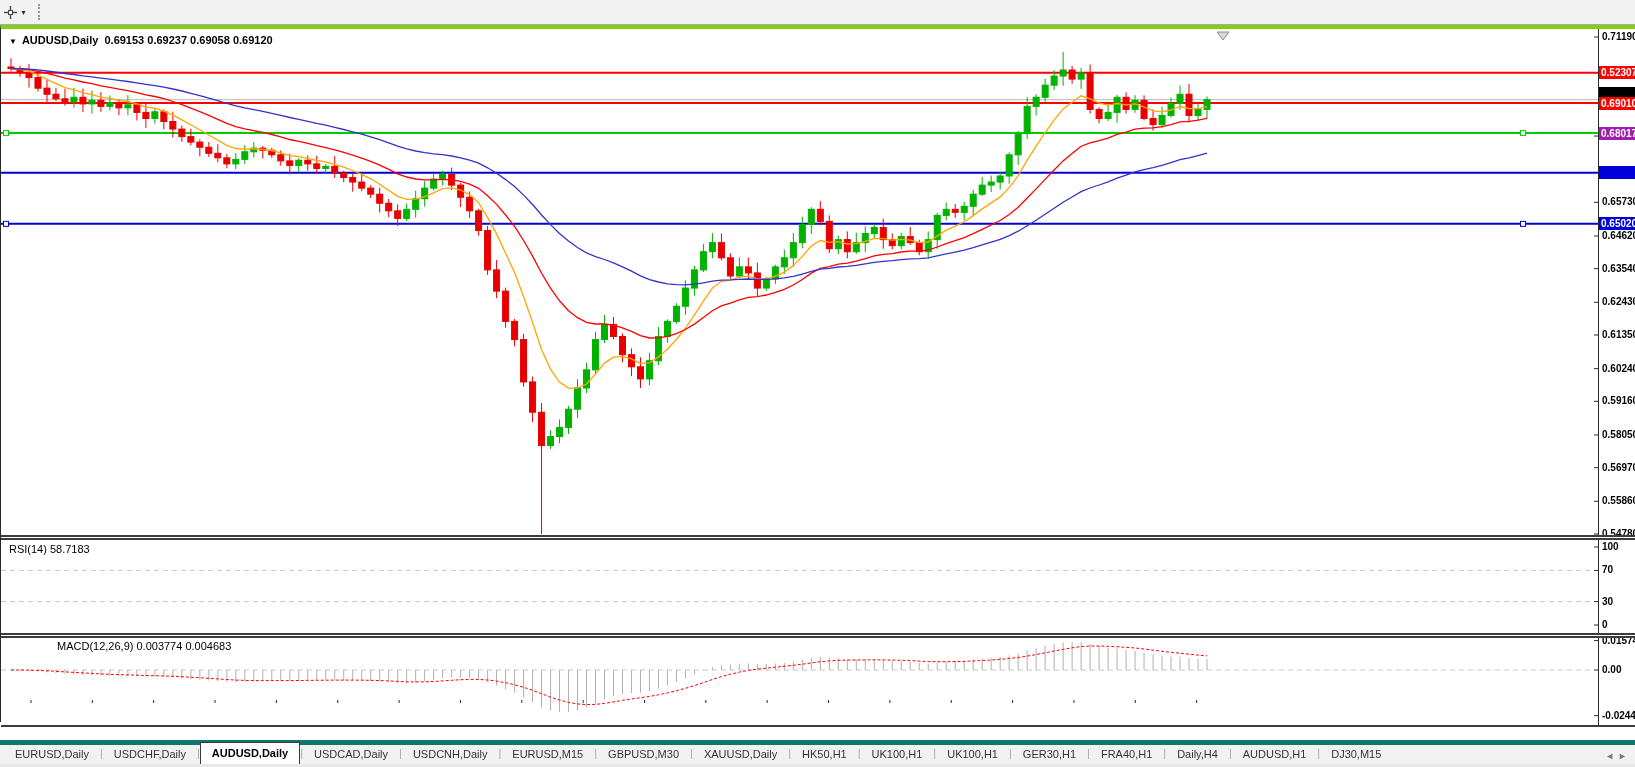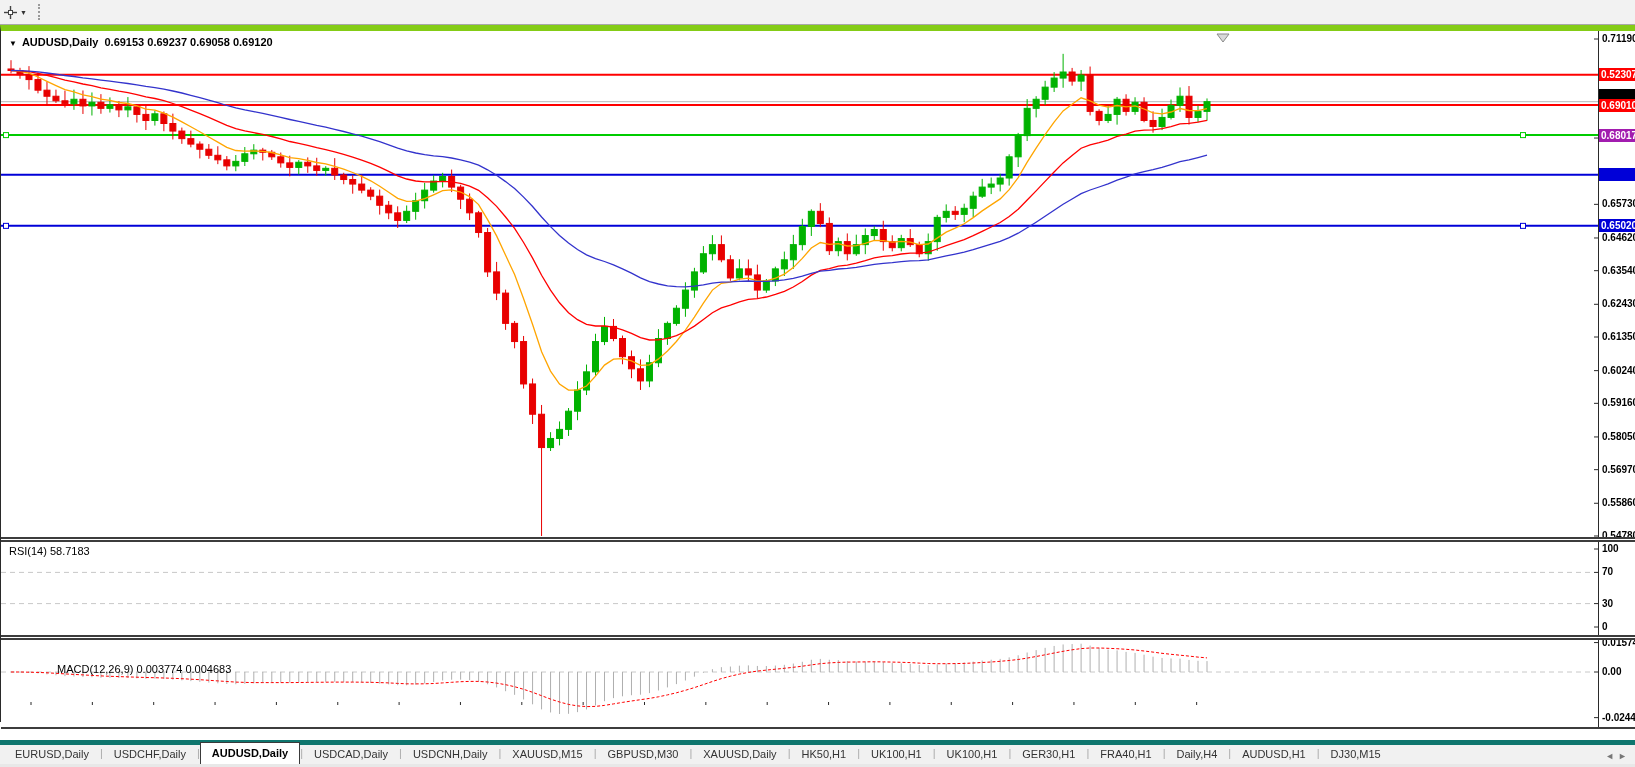--- a/index.html
+++ b/index.html
@@ -13,21 +13,21 @@
   .tool-grip { width:5px; height:16px; border-left:2px dotted #9a9a9a; margin:0 6px 0 8px; }
   .cursor-tool { display:flex; align-items:center; padding:1px 3px; }
   .cursor-tool svg { display:block; }
   .caret { font-size:7px; color:#333; margin-left:2px; }
   .tf-btn { font-size:11px; font-weight:bold; color:#222; padding:2px 7px; margin:0 1px;
             border:1px solid transparent; border-radius:2px; cursor:default; }
   .tf-btn.active { background:#fbfbfb; border:1px solid #8e8e8e; }
 
   
   .chart-region { position:absolute; left:0; top:25px; width:1635px; height:697px;
-                  background:#fff; border-top:6px solid #84cc16; border-left:1px solid #2a2a2a; }
+                  background:#fff; border-top:4px solid #84cc16; border-left:1px solid #2a2a2a; }
   .chart-title { position:absolute; left:8px; top:5px; font-size:11px; font-weight:bold;
                  color:#000; z-index:5; }
   .chart-title .tri { font-size:8px; margin-right:5px; }
   .panel-title { position:absolute; left:8px; font-size:11px; color:#000; z-index:5; }
   svg.canvas { position:absolute; left:0; top:0; }
   .axis-vline { position:absolute; left:1597px; top:0; width:1px; height:697px; background:#2a2a2a; }
   .sep { position:absolute; left:0; width:1635px; height:5px; background:#fff;
          border-top:2px solid #3c3c3c; border-bottom:2px solid #3c3c3c; z-index:4; }
   .bot-line { position:absolute; left:0; width:1635px; height:0;
               border-top:2px solid #3c3c3c; z-index:4; }
@@ -69,21 +69,21 @@
     </div>
     <div class="tool-grip"></div>
   </div>
 
   <div class="chart-region">
     <div class="chart-title">
       <span class="tri">▼</span><span>AUDUSD,Daily</span>&nbsp;&nbsp;<span>0.69153 0.69237 0.69058 0.69120</span>
     </div>
 
     <div class="panel-title" style="top:514px;">RSI(14) 58.7183</div>
-    <div class="panel-title" style="top:632px;padding-left:48px;">MACD(12,26,9) 0.003774 0.004683</div>
+    <div class="panel-title" style="top:611px;padding-left:48px;">MACD(12,26,9) 0.003774 0.004683</div>
 
     <svg id="chart-svg" class="canvas" width="1597" height="697" viewBox="0 0 1597 697">
         <defs>
           <clipPath id="clip-main">
             <rect x="0" y="1" width="1597" height="505"></rect>
           </clipPath>
           <clipPath id="clip-rsi">
             <rect x="0" y="512" width="1597" height="92"></rect>
           </clipPath>
           <clipPath id="clip-macd">
@@ -628,21 +628,21 @@
         <div class="tab">EURUSD,Daily</div>
         <span class="tab-sep">|</span>
         <div class="tab">USDCHF,Daily</div>
         <span class="tab-sep">|</span>
         <div class="tab active">AUDUSD,Daily</div>
         <span class="tab-sep">|</span>
         <div class="tab">USDCAD,Daily</div>
         <span class="tab-sep">|</span>
         <div class="tab">USDCNH,Daily</div>
         <span class="tab-sep">|</span>
-        <div class="tab">XAUUSD,M15</div>
+        <div class="tab">EURUSD,M15</div>
         <span class="tab-sep">|</span>
         <div class="tab">GBPUSD,M30</div>
         <span class="tab-sep">|</span>
         <div class="tab">XAUUSD,Daily</div>
         <span class="tab-sep">|</span>
         <div class="tab">HK50,H1</div>
         <span class="tab-sep">|</span>
         <div class="tab">UK100,H1</div>
         <span class="tab-sep">|</span>
         <div class="tab">UK100,H1</div>

